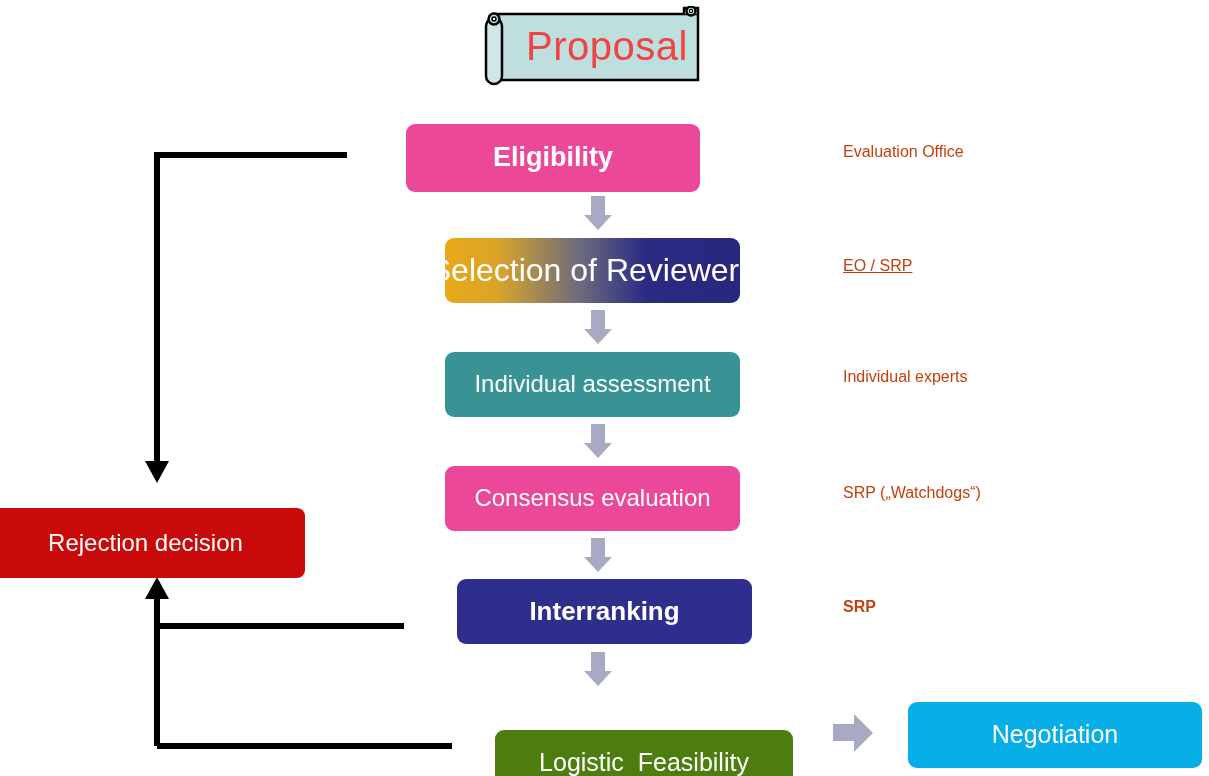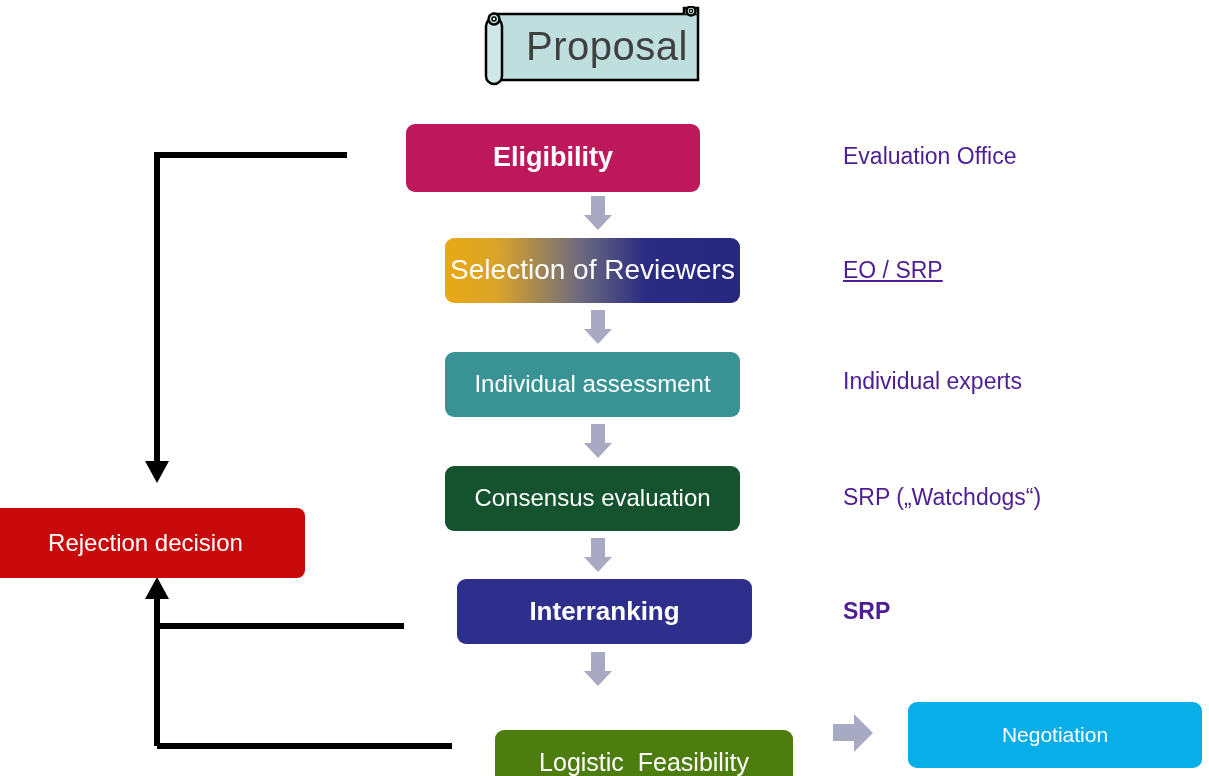--- a/index.html
+++ b/index.html
@@ -25,57 +25,57 @@
     border-radius: 9px;
     color: #ffffff;
     text-align: center;
     line-height: 1.1;
     white-space: pre;
     box-sizing: border-box;
   }
 
   .box-eligibility {
     left: 406px; top: 124px; width: 294px; height: 68px;
-    background: #be185d;
+    background: #ec4899;
     font-size: 27px;
     font-weight: bold;
   }
   .box-selection {
     left: 445px; top: 238px; width: 295px; height: 65px;
     background: linear-gradient(to right, #E9A916 0%, #D9A42A 18%, #6B6A7E 46%, #2B2B84 68%, #27277E 100%);
-    font-size: 28px;
+    font-size: 32px;
   }
   .box-individual {
     left: 445px; top: 352px; width: 295px; height: 65px;
     background: #399395;
     font-size: 24px;
     text-align: center;
   }
   .box-consensus {
     left: 445px; top: 466px; width: 295px; height: 65px;
-    background: #14532d;
+    background: #ec4899;
     font-size: 24px;
   }
   .box-interranking {
     left: 445px; top: 579px; width: 295px; height: 65px;
     background: #2E2E8C;
     font-size: 26px;
     font-weight: bold;
     margin-left: 12px;
   }
   .box-logistic {
     left: 495px; top: 702px; width: 298px; height: 66px;
     background: #4d7c0f;
     font-size: 25px;
     margin-top: 28px;
   }
   .box-negotiation {
     left: 908px; top: 702px; width: 294px; height: 66px;
     background: #07AEE8;
-    font-size: 21px;
+    font-size: 25px;
   }
   .box-rejection {
     left: -14px; top: 508px; width: 319px; height: 70px;
     background: #C90A0A;
     font-size: 24px;
     border-radius: 8px;
   }
 
   
   .scroll-wrap {
@@ -85,29 +85,29 @@
   .scroll-wrap svg { display: block; }
   .scroll-label {
     position: absolute;
     left: 0; top: 0; width: 228px; height: 80px;
     display: flex;
     align-items: center;
     justify-content: center;
     padding-left: 26px;
     box-sizing: border-box;
     font-size: 40px;
-    color: #404040;
+    color: #ef4444;
     letter-spacing: 0.5px;
   }
 
   
   .role-label {
     position: absolute;
-    font-size: 23px;
-    color: #4c1d95;
+    font-size: 16px;
+    color: #c2410c;
     white-space: pre;
   }
 
   
   .down-arrow {
     position: absolute;
     width: 28px;
     height: 34px;
   }
   .down-arrow .shaft {

